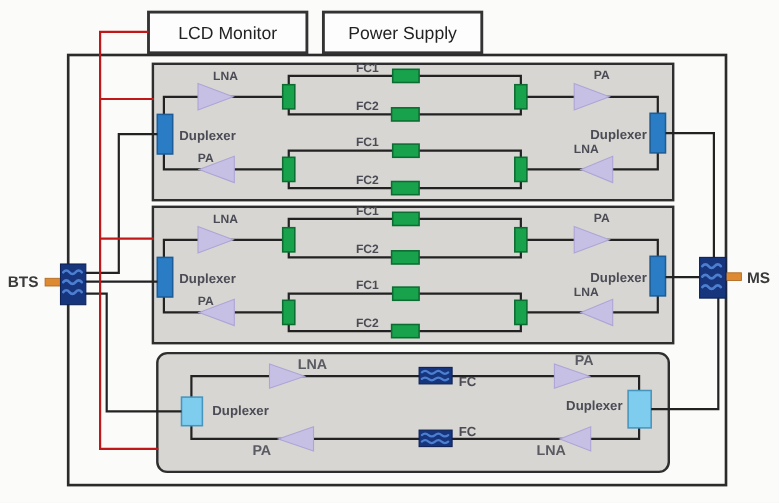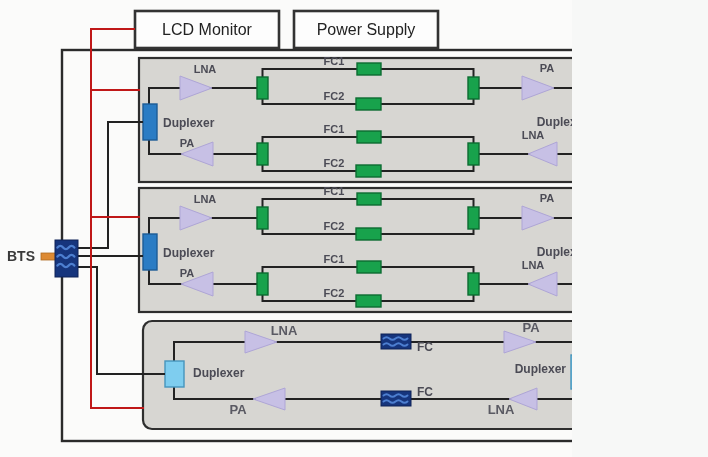--- a/index.html
+++ b/index.html
@@ -5,21 +5,21 @@
   :root{
     --background:#f7f8f7; --stage_bg:#fbfbfa;
     --wire:#222222; --control_wire:#c01818;
     --panel_fill:#d7d6d2; --panel_border:#2e2e2e; --outer_border:#2b2b2b;
     --duplexer_blue:#2a7cc4; --duplexer_cyan:#7ecdef;
     --filter_green:#18a24c; --amp_lavender:#c7c0e5;
     --antenna_navy:#16357d; --antenna_wave:#4d7fd0;
     --connector_orange:#dd8a33; --label_text:#4b4b55; --title_text:#222222;
   }
   html,body{margin:0;padding:0;background:var(--background);}
-  .stage{width:572px;height:457px;background:var(--stage_bg);position:relative;overflow:hidden;}
+  .stage{width:708px;height:457px;background:var(--stage_bg);position:relative;overflow:hidden;}
   .wire{stroke:var(--wire);stroke-width:2;fill:none;}
   .cwire{stroke:var(--control_wire);stroke-width:2;fill:none;}
   .panel{fill:var(--panel_fill);stroke:var(--panel_border);stroke-width:2.2;}
   .obox{fill:none;stroke:var(--outer_border);stroke-width:2.4;}
   .tbox{fill:#fdfdfd;stroke:#333333;stroke-width:2.6;}
   .dupb{fill:var(--duplexer_blue);stroke:#1d5c96;stroke-width:1.4;}
   .dupc{fill:var(--duplexer_cyan);stroke:#4795bc;stroke-width:1.4;}
   .grn{fill:var(--filter_green);stroke:#0c6c31;stroke-width:1.4;}
   .amp{fill:var(--amp_lavender);stroke:#aea5d6;stroke-width:1;}
   .ant{fill:var(--antenna_navy);stroke:#0e2257;stroke-width:1;}

